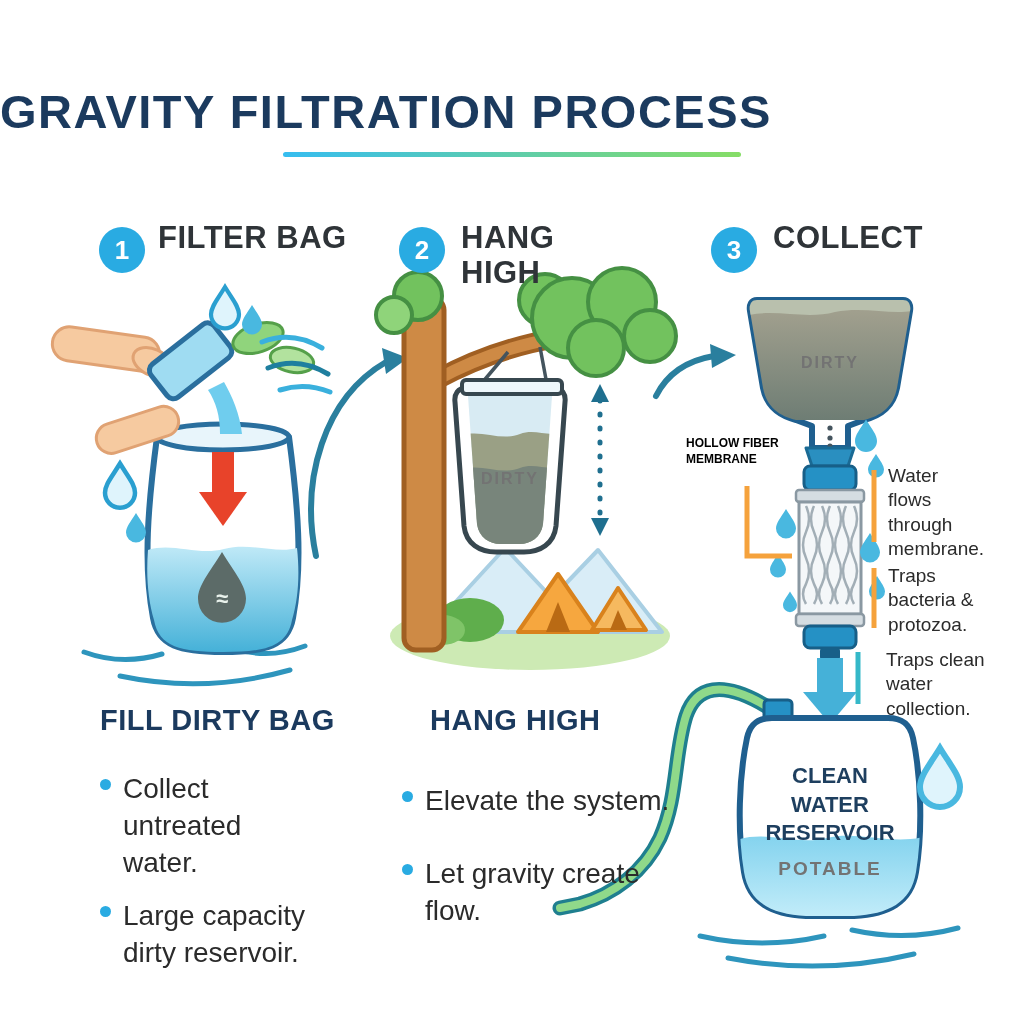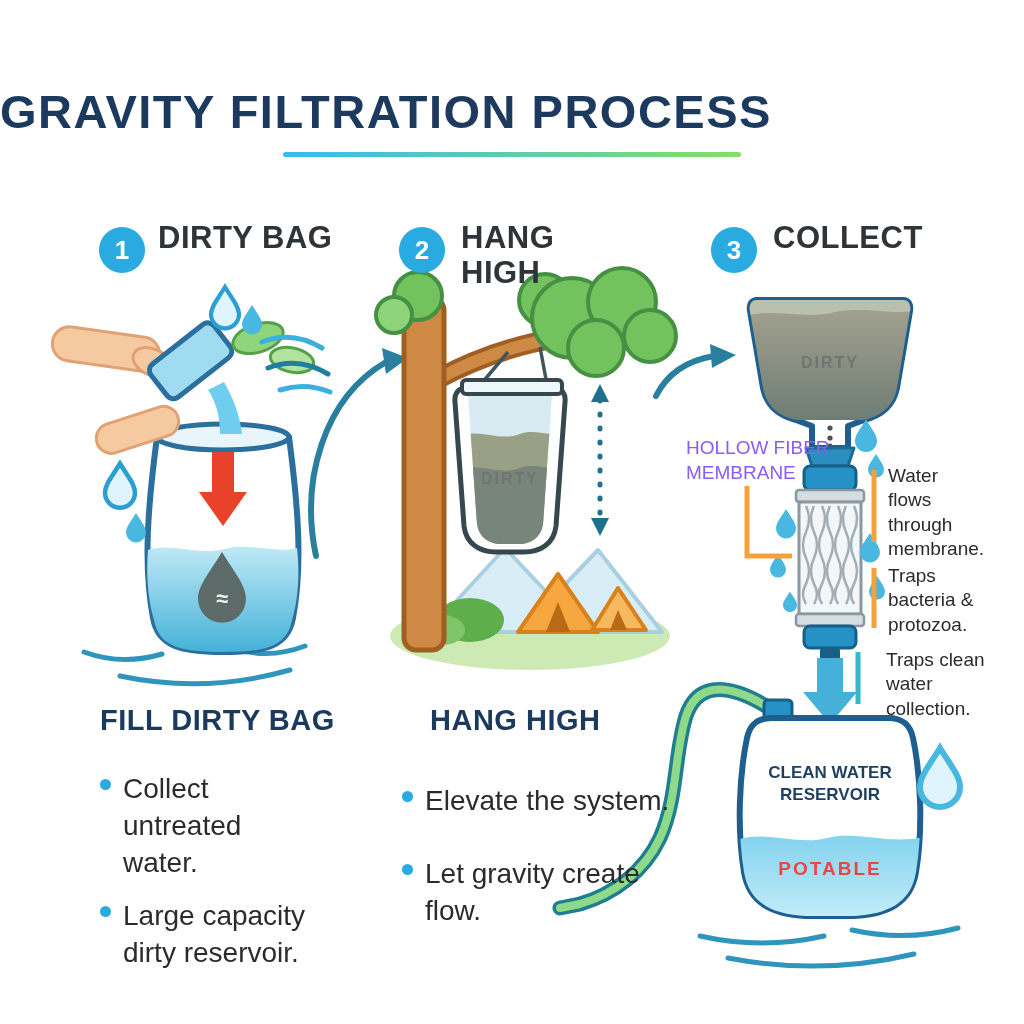--- a/index.html
+++ b/index.html
@@ -10,26 +10,26 @@
     font-size: 47px; font-weight: 700; letter-spacing: 1.5px; color: #1b3a5e; }
   .underline { position: absolute; left: 283px; top: 152px; width: 458px; height: 5px;
     border-radius: 3px; background: linear-gradient(90deg, #36bdf0, #86dd66); }
   .badge { position: absolute; width: 46px; height: 46px; border-radius: 50%; background: #29abe2;
     color: #fff; font-size: 26px; font-weight: 700; display: flex; align-items: center; justify-content: center; }
   .step-title { position: absolute; font-size: 31px; font-weight: 800; color: #2f3438;
     line-height: 1.12; letter-spacing: 0.5px; }
   .bag-label { position: absolute; text-align: center; color: #737373; font-weight: 700;
     font-size: 16px; letter-spacing: 2px; }
   .membrane-label { position: absolute; left: 686px; top: 436px; width: 150px;
-    font-size: 19px; font-weight: 400; color: #8b5cf6; line-height: 1.3; }
+    font-size: 12px; font-weight: 700; color: #000000; line-height: 1.3; }
   .annotation { position: absolute; font-size: 19px; font-weight: 500; color: #2b2b2b; line-height: 1.28; }
   .res-label { position: absolute; left: 752px; top: 762px; width: 156px; text-align: center;
-    font-size: 17px; font-weight: 800; color: #1e3f5f; line-height: 1.3; }
+    font-size: 22px; font-weight: 800; color: #1e3f5f; line-height: 1.3; }
   .res-sub { position: absolute; left: 752px; top: 858px; width: 156px; text-align: center;
-    font-size: 19px; font-weight: 700; color: #ef4444; letter-spacing: 2px; }
+    font-size: 19px; font-weight: 700; color: #737373; letter-spacing: 2px; }
   .drop-symbol { position: absolute; left: 204px; top: 588px; width: 36px; text-align: center;
     color: #e9f2ec; font-size: 22px; font-weight: 700; line-height: 22px; }
   .detail { position: absolute; display: flex; flex-direction: column; }
   .detail-heading { font-size: 29px; font-weight: 800; color: #1b3a5e; letter-spacing: 0.5px; margin-bottom: 18px; margin-top: 12px; }
   .bullet { display: flex; gap: 12px; }
   .dot { width: 11px; height: 11px; border-radius: 50%; background: #29abe2; margin-top: 8px; flex: none; }
   .bullet-text { font-size: 28px; color: #2b2b2b; line-height: 1.32; }
   #detail1 { left: 100px; top: 692px; width: 235px; gap: 16px; }
   #detail1 .bullet-text { width: 185px; }
   #detail2 { left: 402px; top: 692px; width: 290px; gap: 36px; }
@@ -231,21 +231,21 @@
 
       <use href="#drop" transform="translate(940,778) scale(20)" fill="#dff4fc" stroke="#49b8e0" stroke-width="0.3"></use>
     </g>
   </svg>
 
   <h1 class="page-title">GRAVITY FILTRATION PROCESS</h1>
   <div class="underline"></div>
 
   <div class="badge" style="left:99px;top:227px">1</div>
   <div class="step-title" style="left:158px;top:221px">
-    <div>DIRTY BAG</div>
+    <div>FILTER BAG</div>
   </div>
   <div class="badge" style="left:399px;top:227px">2</div>
   <div class="step-title" style="left:461px;top:221px">
     <div>HANG</div>
     <div>HIGH</div>
   </div>
   <div class="badge" style="left:711px;top:227px">3</div>
   <div class="step-title" style="left:773px;top:221px">
     <div>COLLECT</div>
   </div>

